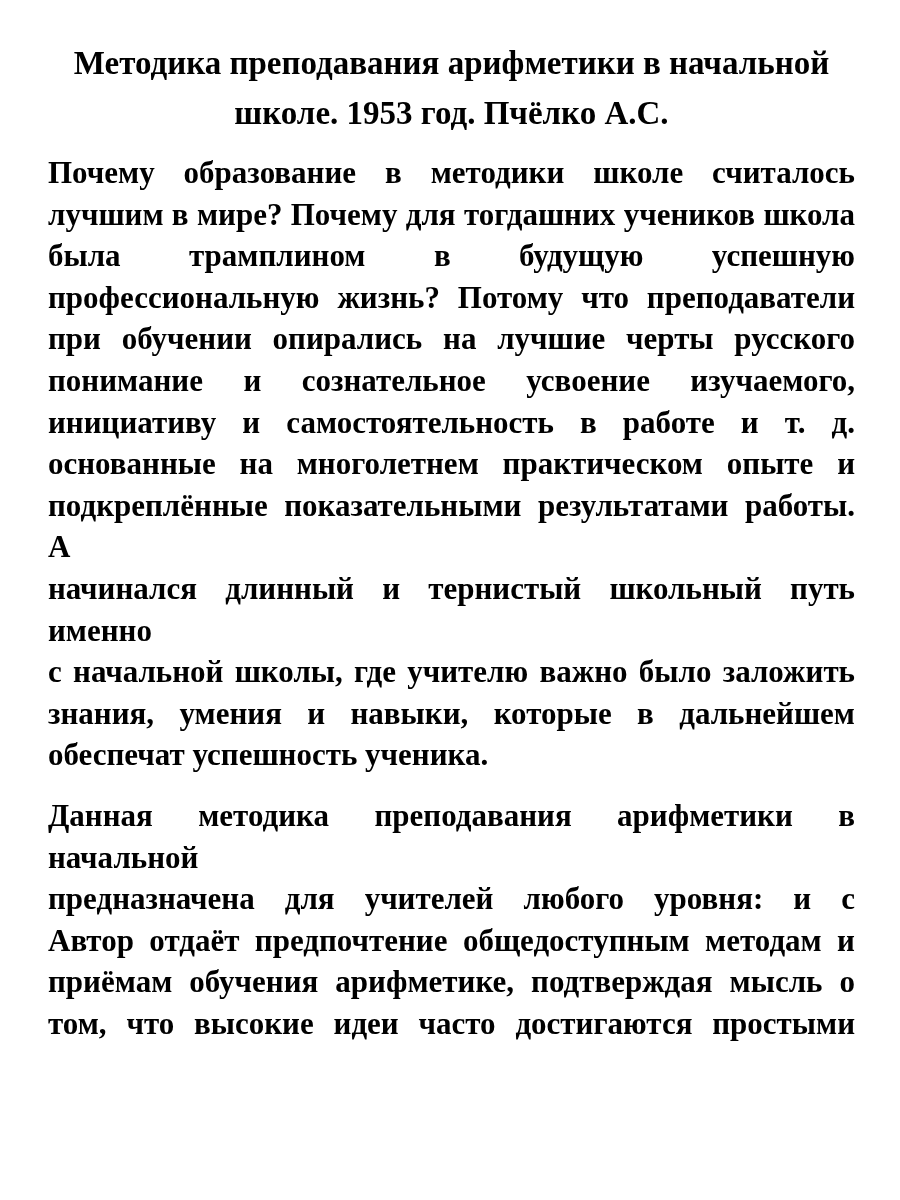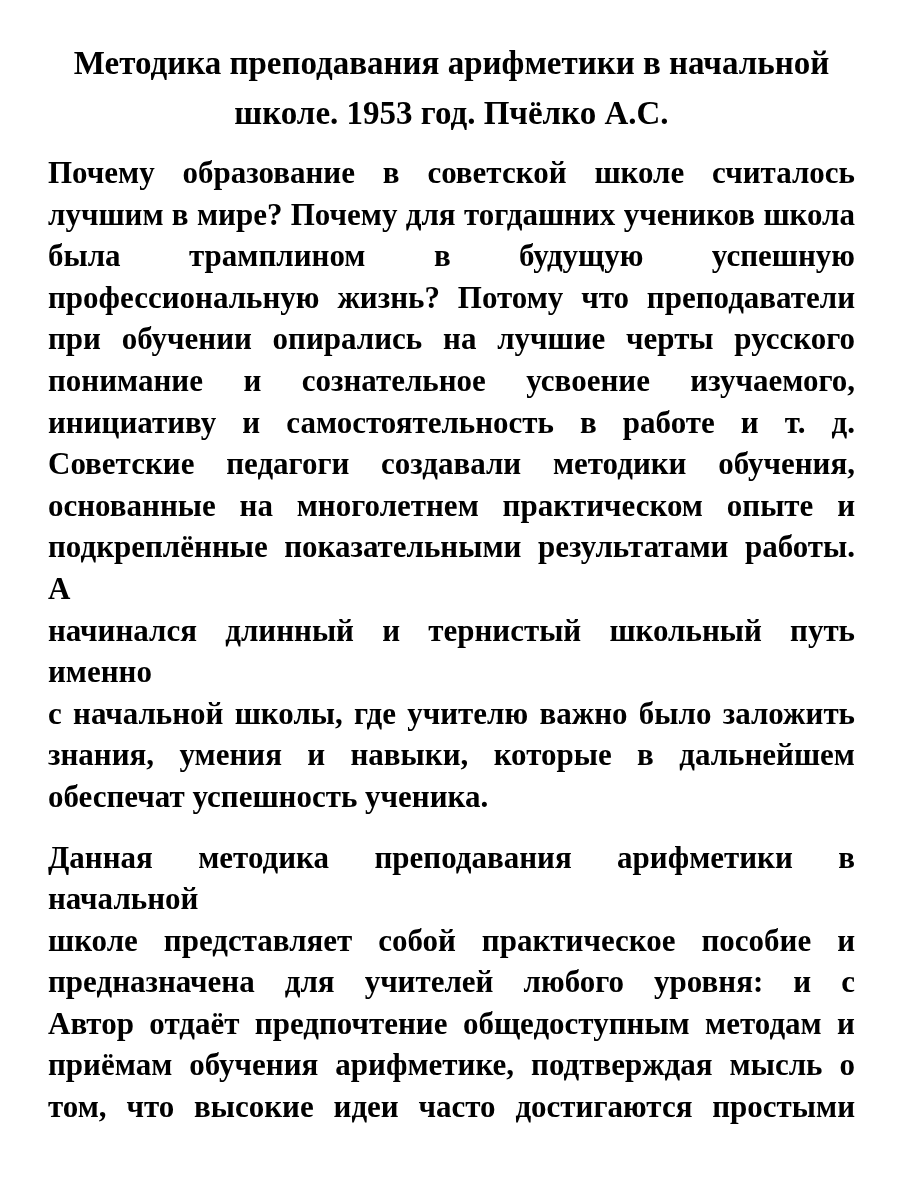--- a/index.html
+++ b/index.html
@@ -51,39 +51,37 @@
 <body>
 
 <div class="page">
 
   <div class="title">
     <div class="title-line"><span class="u">Методика преподавания арифметики в начальной</span></div>
     <div class="title-line"><span class="u">школе. 1953 год. Пчёлко А.С.</span></div>
   </div>
 
   <div class="para">
-    <div class="line">Почему образование в советской школе считалось</div>
+    <div class="line">Почему образование в методики школе считалось</div>
     <div class="line">лучшим в мире? Почему для тогдашних учеников школа</div>
     <div class="line">была трамплином в будущую успешную</div>
     <div class="line">профессиональную жизнь? Потому что преподаватели</div>
     <div class="line">при обучении опирались на лучшие черты русского</div>
     <div class="line">понимание и сознательное усвоение изучаемого,</div>
     <div class="line">инициативу и самостоятельность в работе и т. д.</div>
-    <div class="line">Советские педагоги создавали методики обучения,</div>
     <div class="line">основанные на многолетнем практическом опыте и</div>
     <div class="line">подкреплённые показательными результатами работы. А</div>
     <div class="line">начинался длинный и тернистый школьный путь именно</div>
     <div class="line">с начальной школы, где учителю важно было заложить</div>
     <div class="line">знания, умения и навыки, которые в дальнейшем</div>
     <div class="line last">обеспечат успешность ученика.</div>
   </div>
 
   <div class="para">
     <div class="line">Данная методика преподавания арифметики в начальной</div>
-    <div class="line">школе представляет собой практическое пособие и</div>
     <div class="line">предназначена для учителей любого уровня: и с</div>
     <div class="line">Автор отдаёт предпочтение общедоступным методам и</div>
     <div class="line">приёмам обучения арифметике, подтверждая мысль о</div>
     <div class="line">том, что высокие идеи часто достигаются простыми</div>
 
   </div>
 
 </div>
 
 </body></html>

